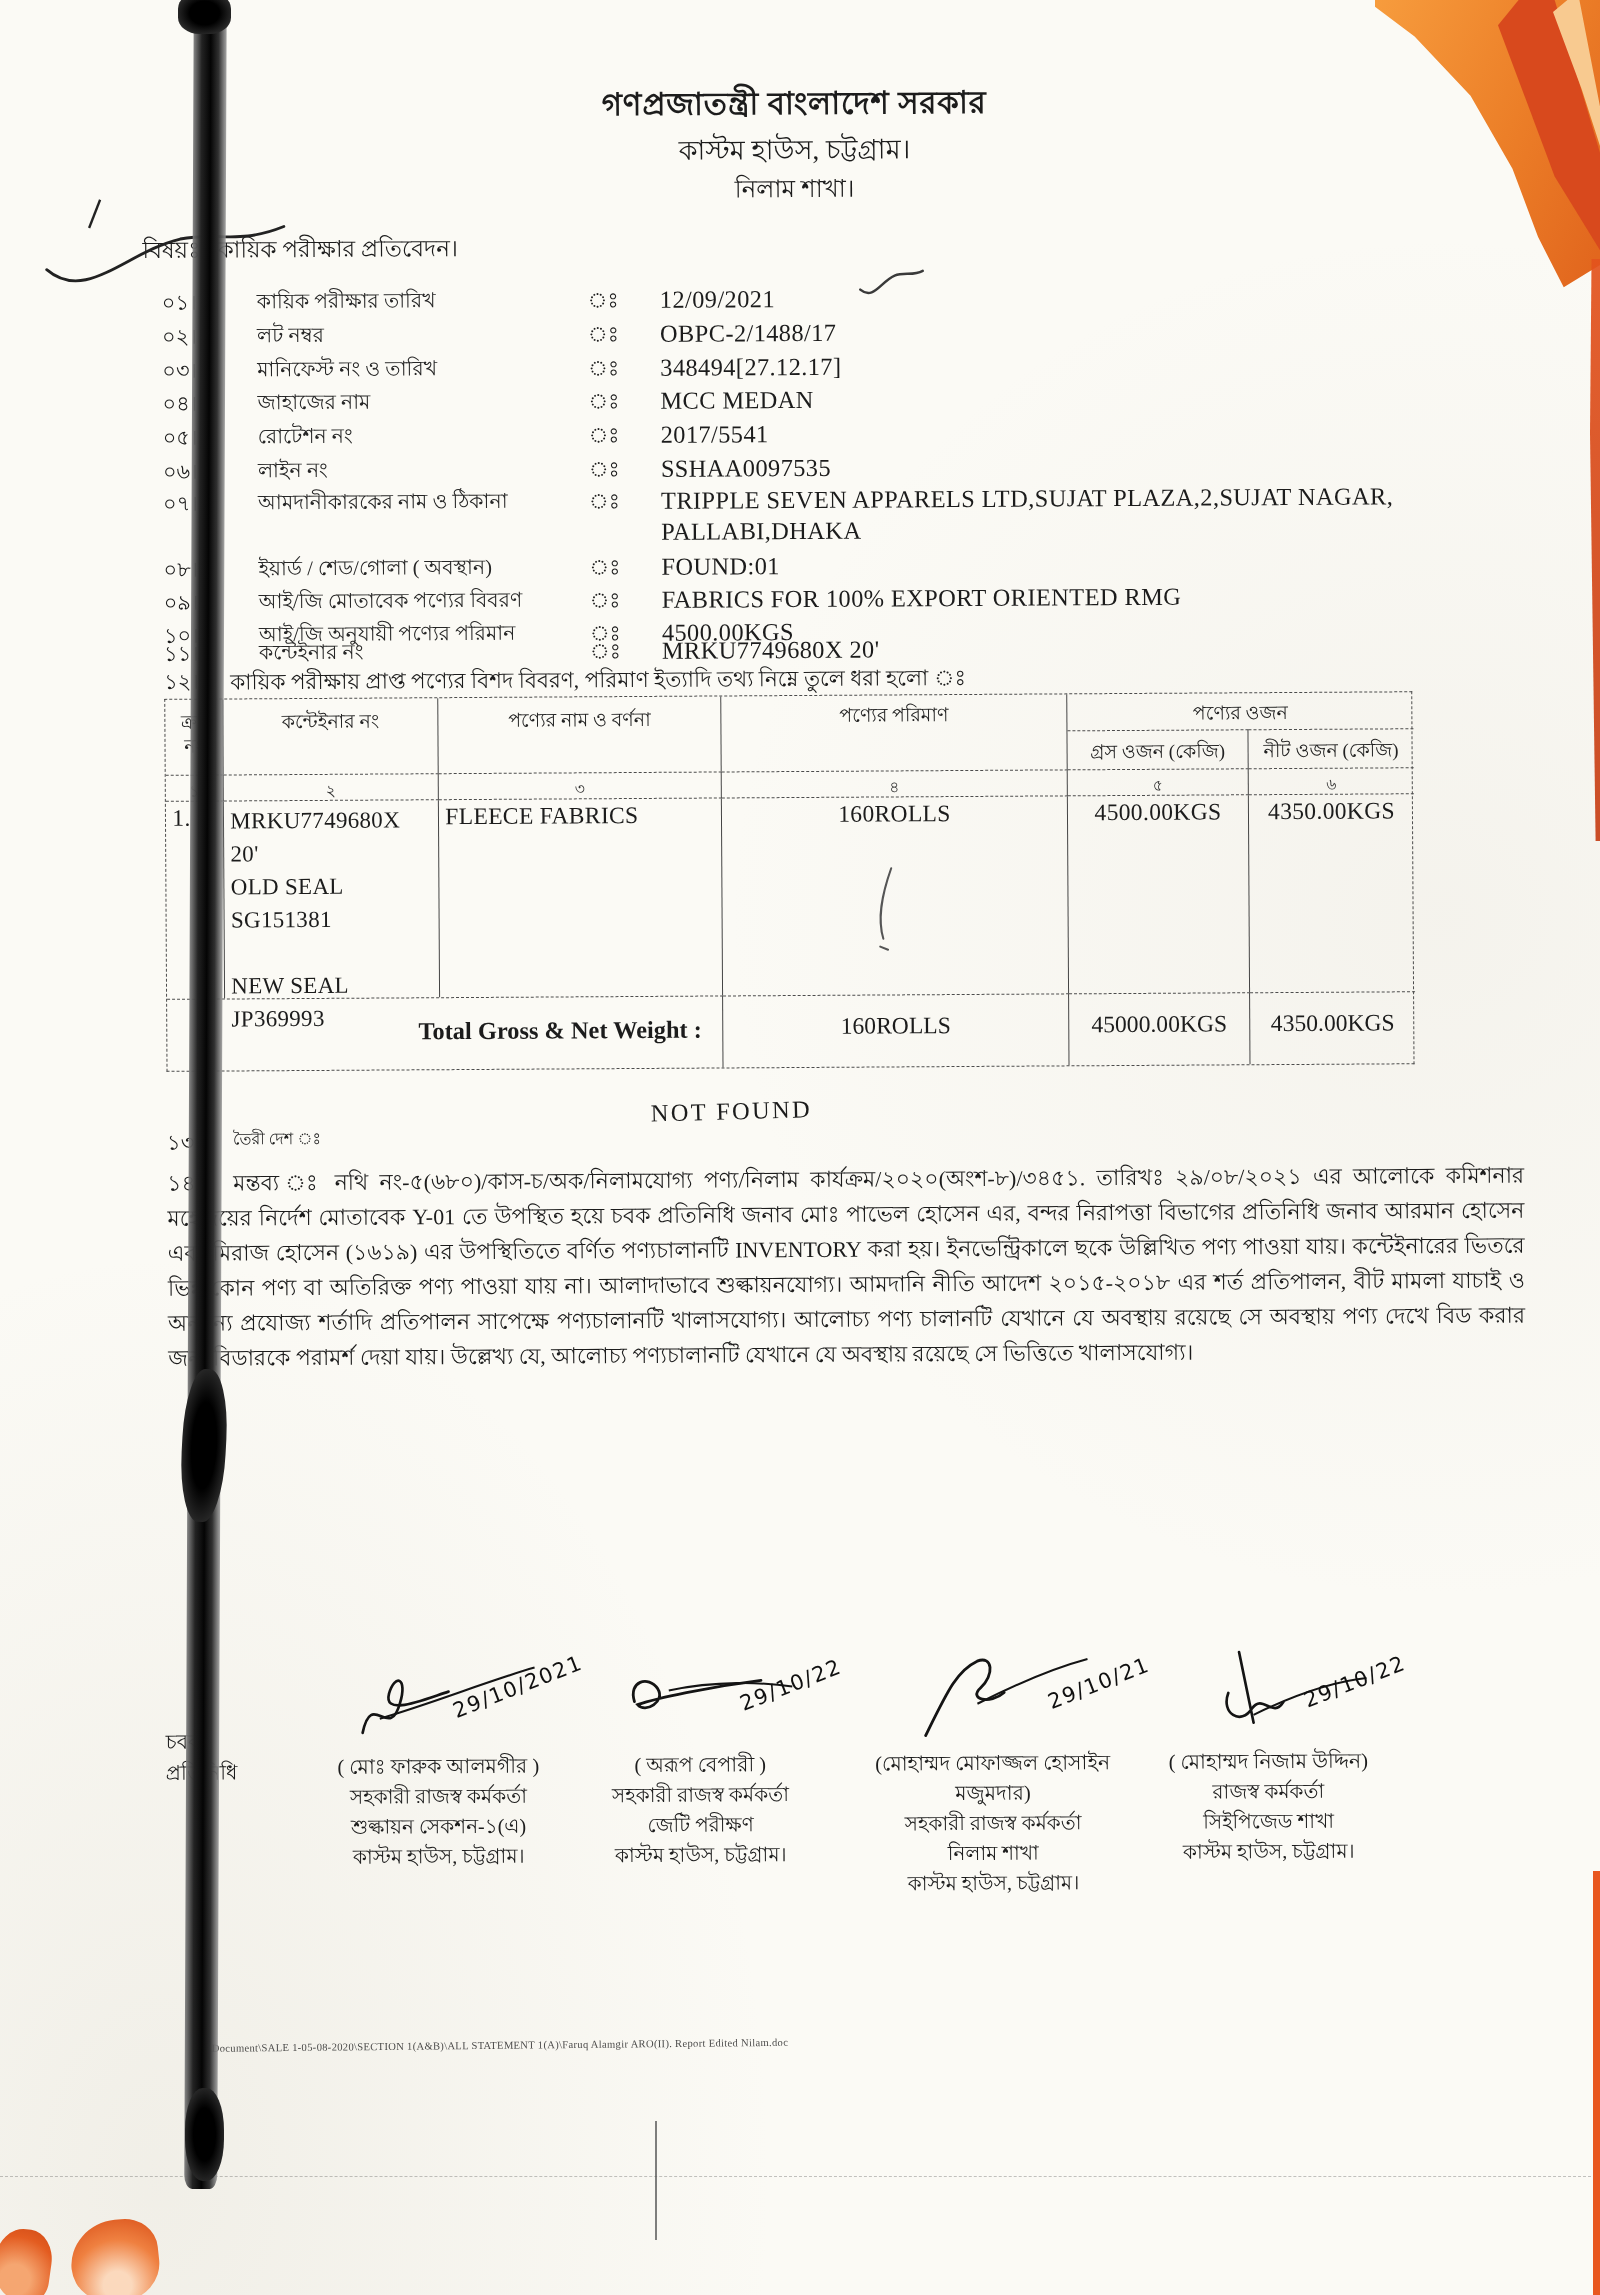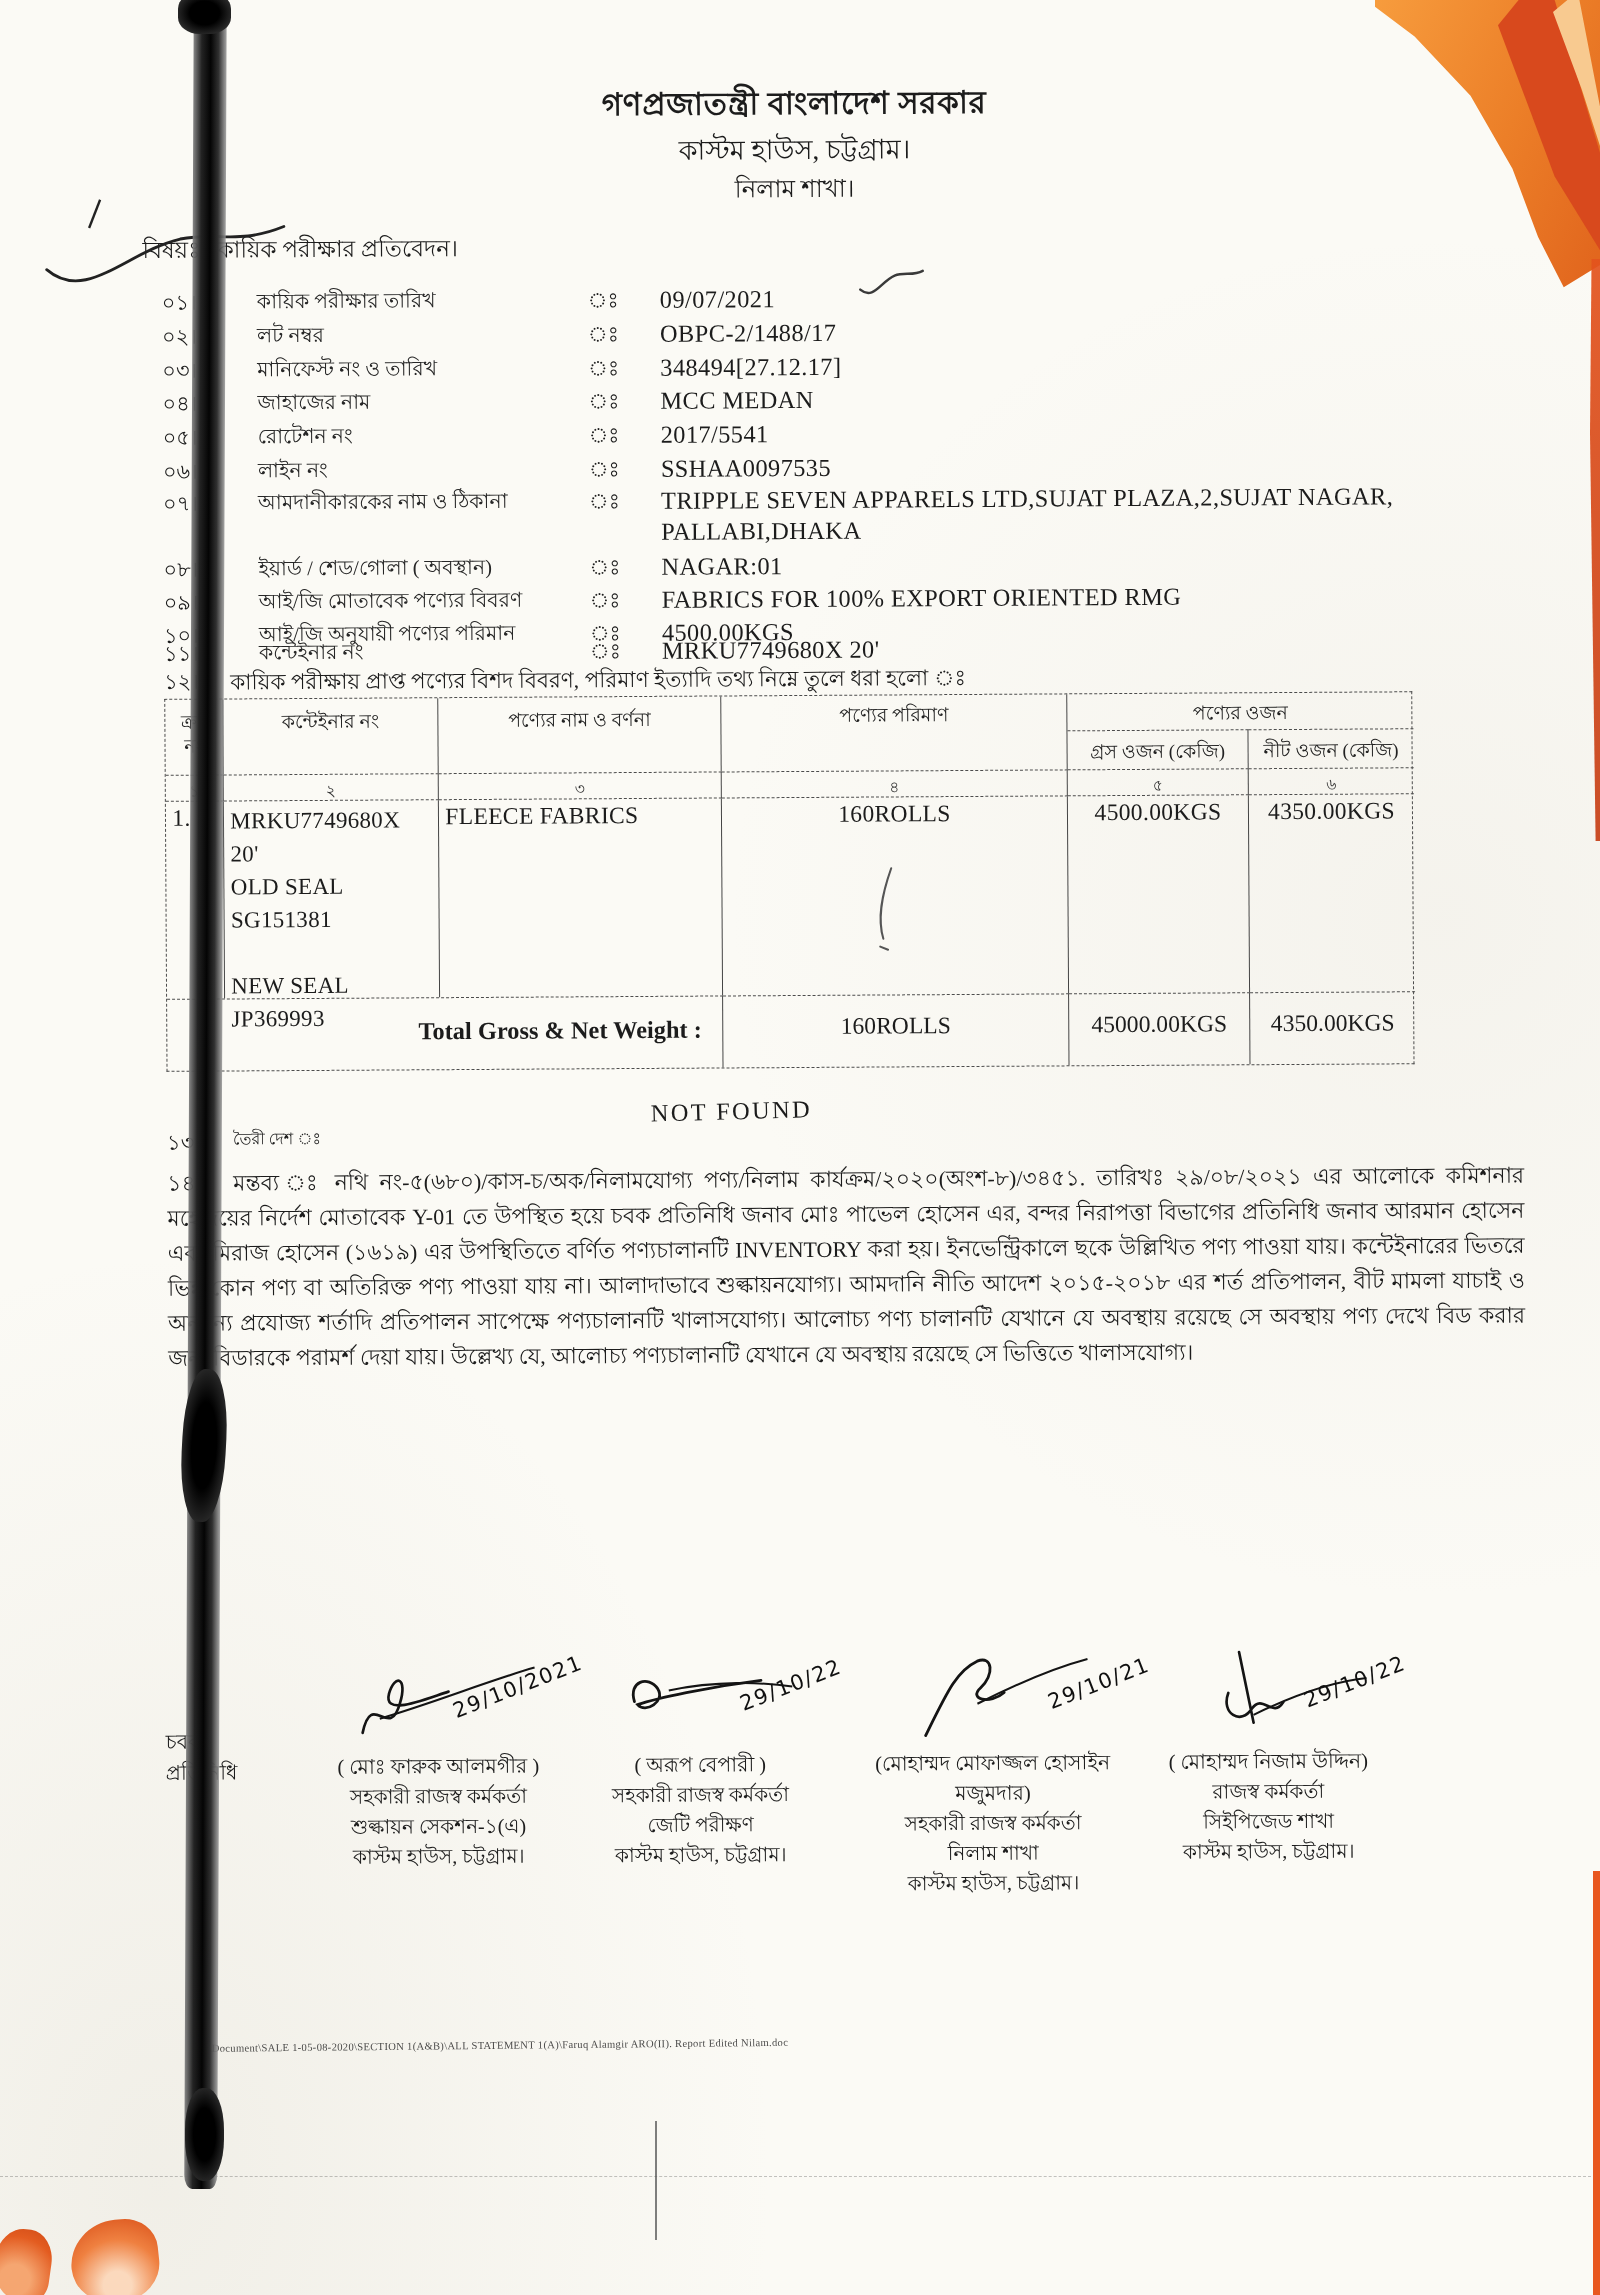--- a/index.html
+++ b/index.html
@@ -121,21 +121,21 @@
     <div class="hdr hdr3">নিলাম শাখা।</div>
 
     <div class="subject">
       <span class="slabel">বিষয়ঃ</span><span class="stext">কায়িক পরীক্ষার প্রতিবেদন।</span>
     </div>
 
     <div class="frow" style="top:283px">
       <span class="fsl">০১।</span>
       <span class="flabel">কায়িক পরীক্ষার তারিখ</span>
       <span class="fcolon">ঃ</span>
-      <span class="fvalue">09/07/2021</span>
+      <span class="fvalue">12/09/2021</span>
     </div>
     <div class="frow" style="top:317px">
       <span class="fsl">০২।</span>
       <span class="flabel">লট নম্বর</span>
       <span class="fcolon">ঃ</span>
       <span class="fvalue">OBPC-2/1488/17</span>
     </div>
     <div class="frow" style="top:351px">
       <span class="fsl">০৩।</span>
       <span class="flabel">মানিফেস্ট নং ও তারিখ</span>
@@ -163,21 +163,21 @@
     <div class="frow" style="top:484px">
       <span class="fsl">০৭।</span>
       <span class="flabel">আমদানীকারকের নাম ও ঠিকানা</span>
       <span class="fcolon">ঃ</span>
       <span class="fvalue wrap">TRIPPLE SEVEN APPARELS LTD,SUJAT PLAZA,2,SUJAT NAGAR, PALLABI,DHAKA</span>
     </div>
     <div class="frow" style="top:550px">
       <span class="fsl">০৮।</span>
       <span class="flabel">ইয়ার্ড / শেড/গোলা ( অবস্থান)</span>
       <span class="fcolon">ঃ</span>
-      <span class="fvalue">NAGAR:01</span>
+      <span class="fvalue">FOUND:01</span>
     </div>
     <div class="frow" style="top:583px">
       <span class="fsl">০৯।</span>
       <span class="flabel">আই/জি মোতাবেক পণ্যের বিবরণ</span>
       <span class="fcolon">ঃ</span>
       <span class="fvalue">FABRICS FOR 100% EXPORT ORIENTED RMG</span>
     </div>
     <div class="frow" style="top:616px">
       <span class="fsl">১০।</span>
       <span class="flabel">আই/জি অনুযায়ী পণ্যের পরিমান</span>

